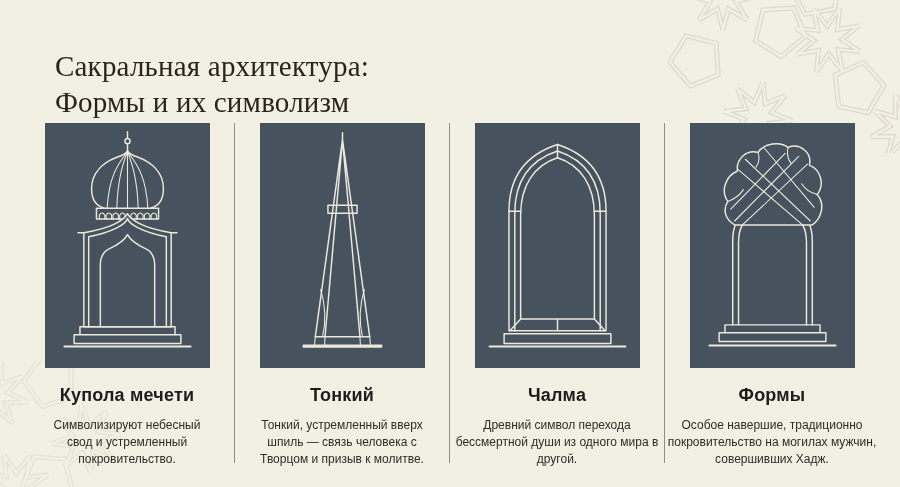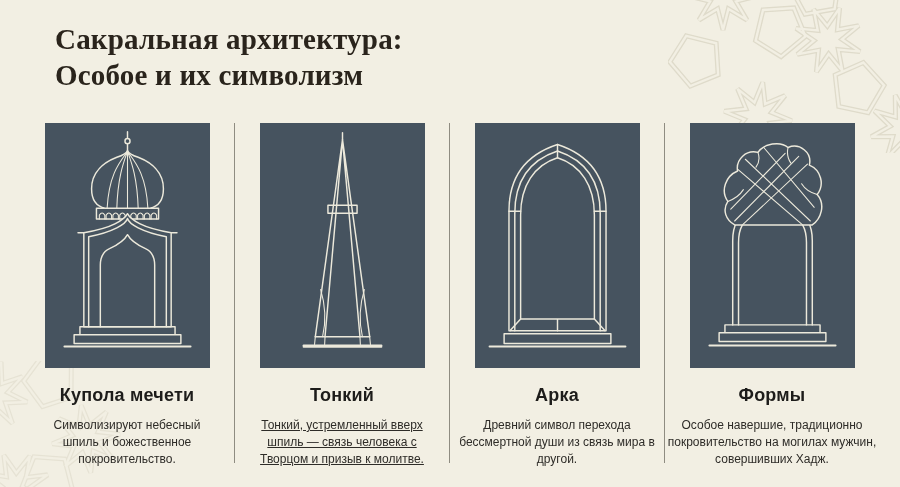--- a/index.html
+++ b/index.html
@@ -22,22 +22,22 @@
   .corner-pattern{position:absolute;pointer-events:none;}
   .corner-pattern.top-right{top:-12px;right:-18px;opacity:.9;}
   .corner-pattern.bottom-left{bottom:-14px;left:-22px;opacity:.55;}
   .pat-line{stroke:var(--pattern-line);stroke-width:5;fill:none;stroke-linejoin:miter;}
   .pat-core{stroke:var(--page-background);stroke-width:2.4;fill:none;stroke-linejoin:miter;}
 
   
   .header{position:absolute;left:55px;top:22px;}
   .header h1{
     font-family:"Liberation Serif","DejaVu Serif",serif;
-    font-weight:700;font-size:29px;line-height:1.24;
-    color:var(--heading-text);letter-spacing:.2px;
+    font-weight:400;font-size:29px;line-height:1.24;
+    color:var(--heading-text);letter-spacing:.2px;margin-top:27px;
   }
 
   
   .columns{position:absolute;left:20px;top:123px;display:flex;align-items:flex-start;}
   .column{width:214px;display:flex;flex-direction:column;align-items:center;}
   .divider{width:1px;height:340px;background:var(--divider);}
   .panel{
     width:165px;height:245px;background:var(--panel-background);
     flex:0 0 auto;
   }
@@ -45,21 +45,21 @@
   .panel-title{
     margin-top:17px;font-size:18px;font-weight:700;letter-spacing:.2px;
     color:#1d1c1a;text-align:center;
   }
   .panel-desc{
     margin-top:11px;font-size:12px;line-height:1.42;color:var(--body-text);
     text-align:center;
   }
   .column:nth-of-type(1) .panel-desc{max-width:170px;}
   .column:nth-of-type(2) .panel-desc{max-width:180px;}
-  .column:nth-of-type(3) .panel-desc{max-width:180px;text-decoration:underline;}
+  .column:nth-of-type(3) .panel-desc{max-width:180px;}
   .column:nth-of-type(4) .panel-desc{max-width:200px;}
 
   
   .art path,.art circle{stroke:var(--line-art);stroke-width:1.5;fill:none;stroke-linecap:round;stroke-linejoin:round;}
   .art .fill{fill:var(--panel-background);}
   .art .fine{stroke-width:1.1;}
   .art .thick{stroke-width:2;}
   .art .solid{fill:var(--line-art);stroke:none;}
 </style>
 </head>
@@ -119,21 +119,21 @@
       <use href="#starB" transform="translate(108,78) rotate(-8)"></use>
       <use href="#starB" transform="translate(38,126) rotate(24)"></use>
       <use href="#pentB" transform="translate(72,20) rotate(-18)"></use>
       <use href="#pentB" transform="translate(70,118) rotate(40)"></use>
     </g>
   </svg>
 
   <div class="header">
     <h1>
       <span>Сакральная архитектура:</span><br>
-      <span>Особое и их символизм</span>
+      <span>Формы и их символизм</span>
     </h1>
   </div>
 
   <div class="columns">
 
     <div class="column">
       <div class="panel">
         <svg viewBox="0 0 170 250" preserveAspectRatio="none" aria-label="mosque-dome-line-drawing">
           <g class="art">
             <path class="thick" d="M20 228 H150"></path>
@@ -145,21 +145,21 @@
             <path d="M45 208 V116 C56 114 64 112 74 107 C80 104 84 101 85 97.5 C86 101 90 104 96 107 C106 112 114 114 125 116 V208"></path>
             <path d="M57 208 V145 C57 136 60 131 67 128 C77 123.5 82 119.5 85 114 C88 119.5 93 123.5 103 128 C110 131 113 136 113 145 V208"></path>
             <path class="fill" d="M62 87 C53 85 48 78 48 67 C48 50 61 40 74 35 C80 33 84 31 85 28 C86 31 90 33 96 35 C109 40 122 50 122 67 C122 78 117 85 108 87 Z"></path>
             <path class="fine" d="M85 29 V87 M85 29 C81 40 75 55 74 87 M85 29 C77 40 66 52 64 87 M85 29 C89 40 95 55 96 87 M85 29 C93 40 104 52 106 87"></path>
             <path d="M85 28 V22 M85 15 V9"></path>
             <circle cx="85" cy="18.5" r="2.6"></circle>
           </g>
         </svg>
       </div>
       <h3 class="panel-title">Купола мечети</h3>
-      <p class="panel-desc">Символизируют небесный шпиль и божественное покровительство.</p>
+      <p class="panel-desc">Символизируют небесный свод и устремленный покровительство.</p>
     </div>
 
     <div class="divider"></div>
 
     <div class="column">
       <div class="panel">
         <svg viewBox="0 0 170 250" preserveAspectRatio="none" aria-label="minaret-spire-line-drawing">
           <g class="art">
             <path d="M85 10 V17"></path>
             <path d="M85 17 L57 218 M85 17 L113 218 M85 17 L67 218 M85 17 L103 218"></path>
@@ -186,22 +186,22 @@
             <path d="M36 212 H134"></path>
             <path d="M47 200 H123 M85 200 V212 M47 200 L36 212 M123 200 L134 212"></path>
             <path d="M35 212 V90 C35 56 51 33 85 22 C119 33 135 56 135 90 V212"></path>
             <path d="M41 212 V92 C41 60 56 38 85 28.5 C114 38 129 60 129 92 V212"></path>
             <path d="M47 200 V94 C47 64 61 43 85 35.5 C109 43 123 64 123 94 V200"></path>
             <path d="M85 22 V35.5"></path>
             <path d="M35 90 H47 M123 90 H135"></path>
           </g>
         </svg>
       </div>
-      <h3 class="panel-title">Арка</h3>
-      <p class="panel-desc">Древний символ перехода бессмертной души из связь мира в другой.</p>
+      <h3 class="panel-title">Чалма</h3>
+      <p class="panel-desc">Древний символ перехода бессмертной души из одного мира в другой.</p>
     </div>
 
     <div class="divider"></div>
 
     <div class="column">
       <div class="panel">
         <svg viewBox="0 0 170 250" preserveAspectRatio="none" aria-label="turban-finial-line-drawing">
           <g class="art">
             <path class="thick" d="M20 227 H150"></path>
             <path d="M36 206 H134 M36 206 V214 M134 206 V214 M30 214 H140 M30 214 V223 M140 214 V223 M30 223 H140"></path>

